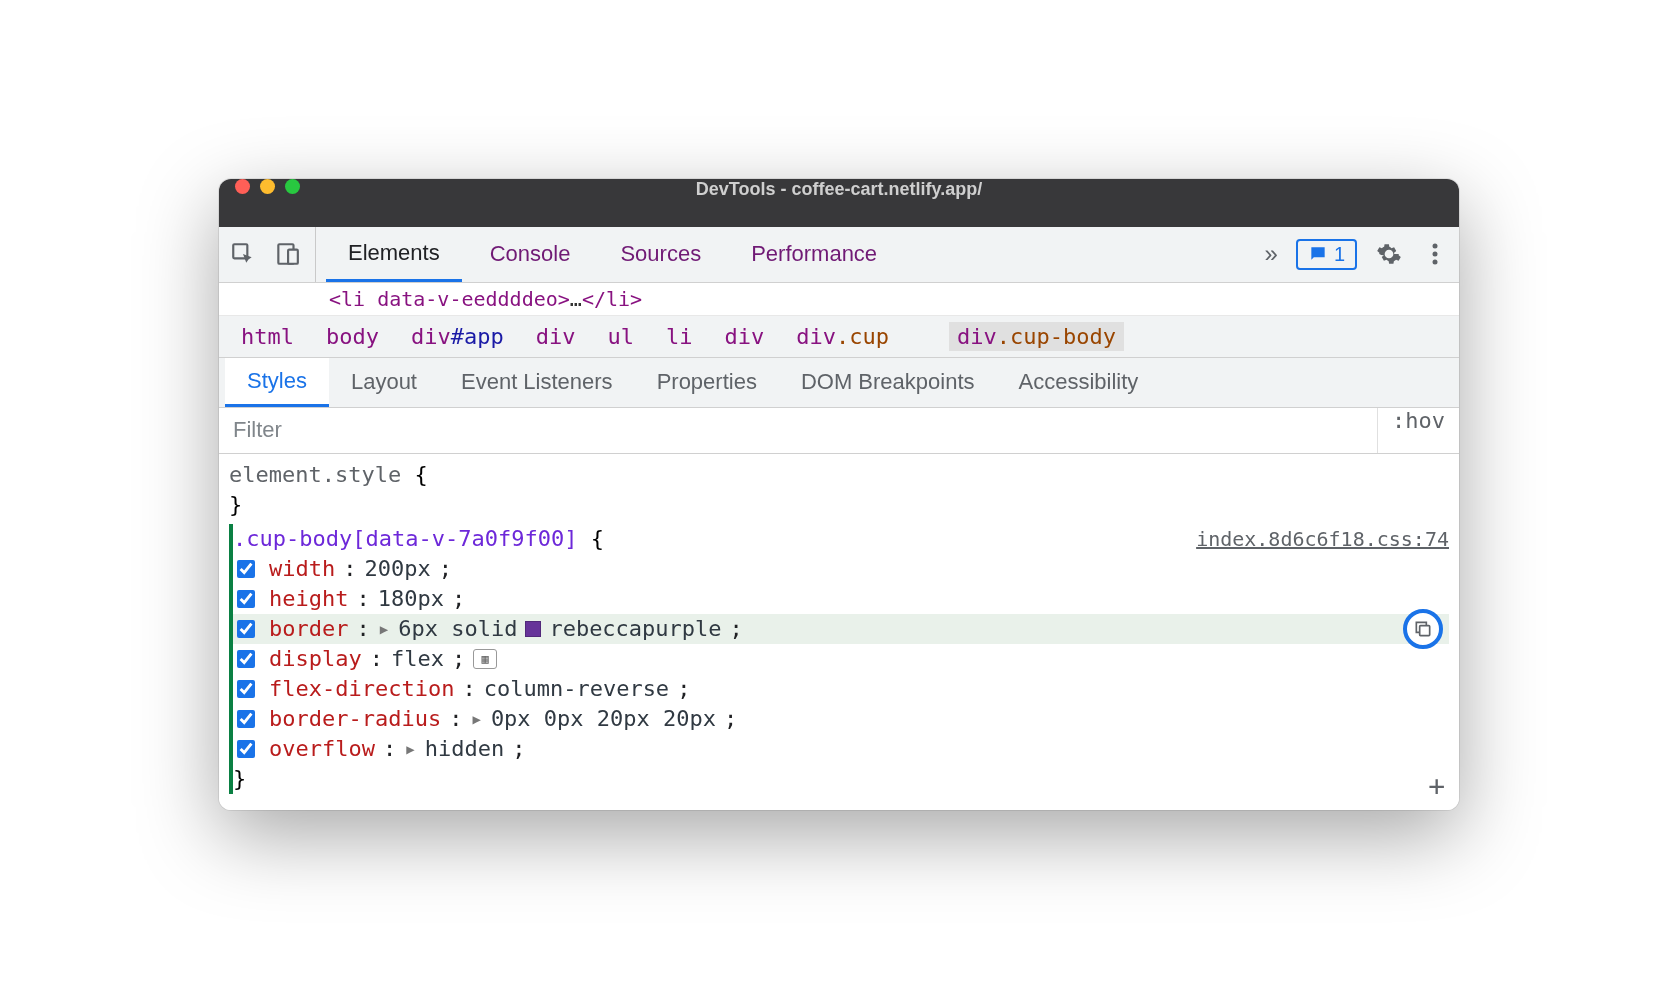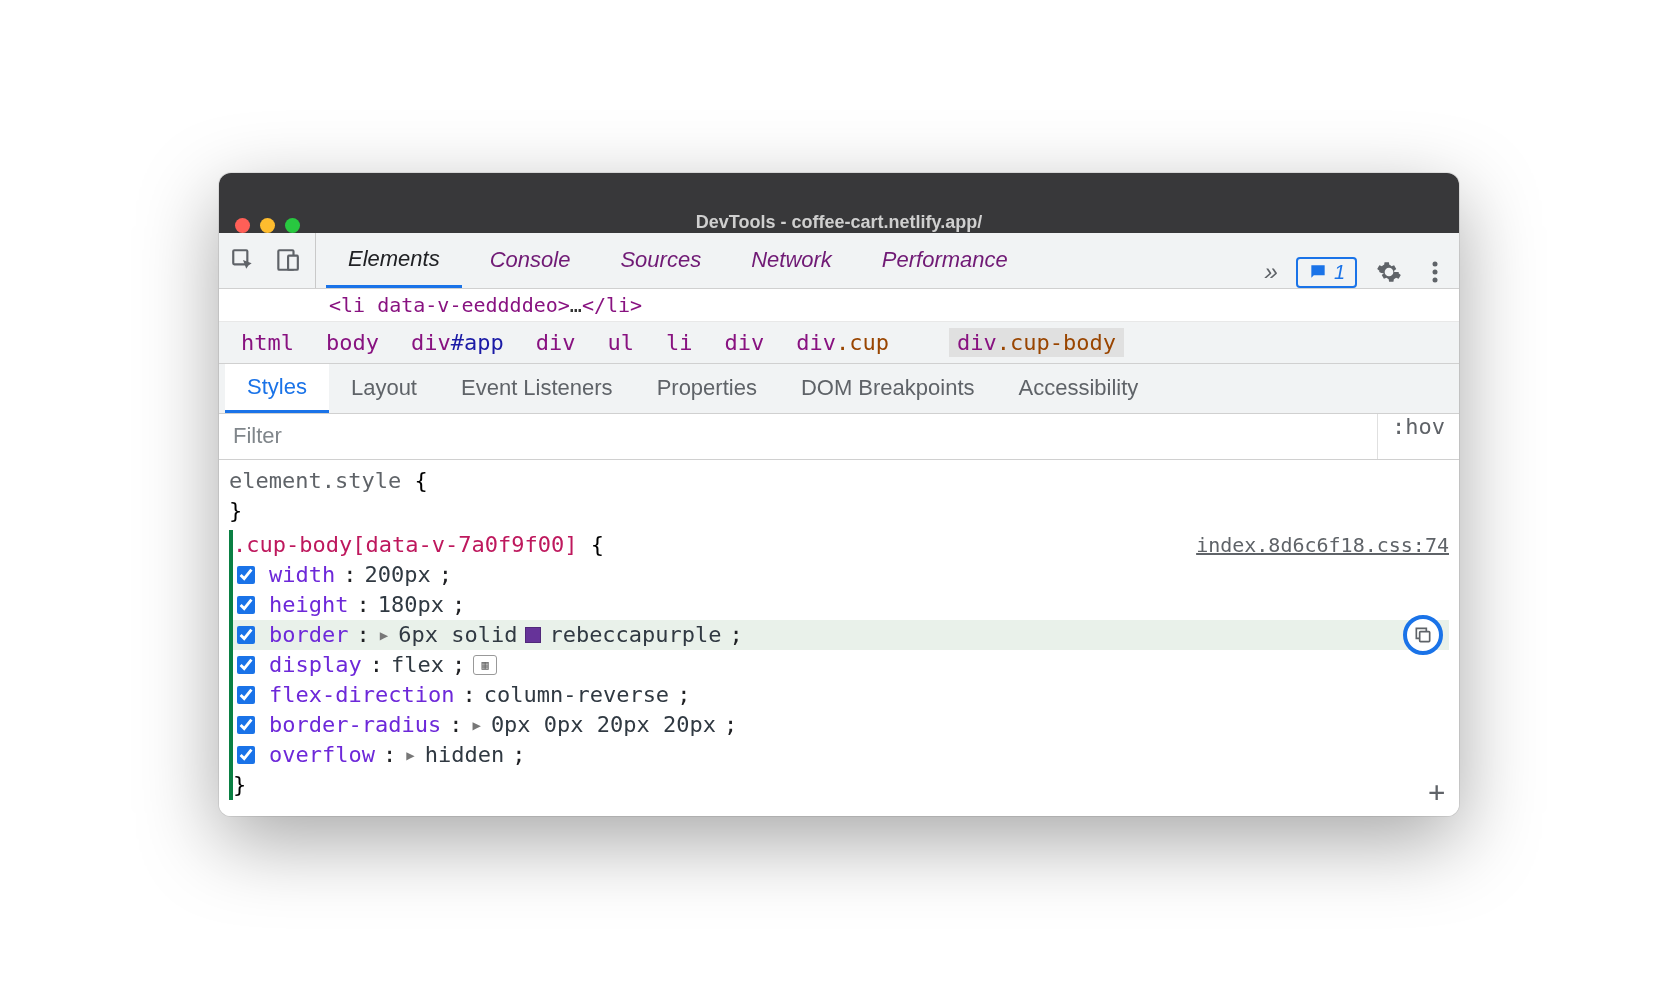--- a/index.html
+++ b/index.html
@@ -13,40 +13,39 @@
 }
 .window {
   width: 1240px;
   border-radius: 12px;
   overflow: hidden;
   box-shadow: 0 25px 80px rgba(0,0,0,0.35), 0 0 0 1px rgba(0,0,0,0.08);
   background: #fff;
 }
 .titlebar {
   background: #38383a;
-  height: 60px;
+  height: 48px;
   display: flex;
-  align-items: flex-end;
+  align-items: flex-start;
   padding: 0 16px;
   position: relative;
 }
 .traffic { display: flex; gap: 10px; }
 .dot { width: 15px; height: 15px; border-radius: 50%; }
 .dot.red { background: #ff5f57; }
 .dot.yellow { background: #febc2e; }
 .dot.green { background: #28c840; }
 .title {
   position: absolute; left: 50%; transform: translateX(-50%);
   color: #cfcfcf; font-size: 18px; font-weight: 600;
 }
 .toolbar {
-  display: flex; align-items: flex-end; height: 56px;
+  display: flex; align-items: center; height: 56px;
   border-bottom: 1px solid #d0d0d0; padding: 0 10px;
   background: #f1f3f4;
-  font-style: italic;
 }
 .toolbar-left { display: flex; align-items: center; gap: 16px; padding-right: 14px; border-right: 1px solid #c9c9c9; height: 100%; }
 .icon-btn { width: 28px; height: 28px; display:flex; align-items:center; justify-content:center; color:#5f6368; }
 .tabs { display: flex; align-items: center; height: 100%; margin-left: 10px; gap: 6px; }
 .tab {
   padding: 0 22px; height: 100%; display:flex; align-items:center;
   font-size: 22px; color:#701a75; cursor:pointer;
 }
 .tab.active { color:#202124; border-bottom: 3px solid #1a73e8; font-weight: 500; }
 .toolbar-right { margin-left: auto; display:flex; align-items:center; gap: 18px; }
@@ -97,27 +96,27 @@
 }
 .mono-btn { font-family: Menlo, monospace; font-size:22px; color:#5f6368; cursor:pointer; }
 
 .styles-body {
   font-family: Menlo, monospace; font-size:22px; line-height:30px;
   padding: 6px 10px 12px 10px; background:#fff; position:relative;
 }
 .rule { margin-bottom: 4px; }
 .rule-header { display:flex; align-items:flex-start; justify-content:space-between; }
 .selector { color:#5f6368; }
-.selector.match { color:#be185d; }
+.selector.match { color:#6d28d9; }
 .origin { color:#5f6368; text-decoration:underline; font-size:20px; }
 .decl-row { display:flex; align-items:center; gap:8px; padding-left: 4px; }
 .decl-row input[type=checkbox] {
   width:18px; height:18px; accent-color:#1a73e8; margin-right:6px;
 }
-.prop { color:#6d28d9; }
+.prop { color:#b91c1c; }
 .colon { color:#202124; }
 .val { color:#303942; }
 .tri { color:#777; font-size:14px; margin: 0 2px; }
 .swatch { width:16px; height:16px; display:inline-block; border:1px solid rgba(0,0,0,0.2); background:#663399; vertical-align:middle; }
 .flex-icon { display:inline-flex; width:24px; height:20px; border:1px solid #999; border-radius:3px; align-items:center; justify-content:center; font-size:12px; color:#666; }
 .hover-row { background:#e9f1ea; position:relative; }
 .copy-circle {
   position:absolute; right:6px; top:50%; transform:translateY(-50%);
   width:40px; height:40px; border:4px solid #1a73e8; border-radius:50%;
   display:flex; align-items:center; justify-content:center; background:#fff;
@@ -153,21 +152,20 @@
         <svg width="26" height="26" viewBox="0 0 24 24" fill="none" stroke="currentColor" stroke-width="2">
             <rect x="4" y="3" width="14" height="18" rx="1"></rect>
             <rect x="13" y="8" width="9" height="13" rx="1" fill="#f1f3f4"></rect>
           </svg>
       </div>
     </div>
     <div class="tabs" id="main-tabs">
         <div class="tab active">Elements</div>
         <div class="tab">Console</div>
         <div class="tab">Sources</div>
-        <div class="tab">Network</div>
         <div class="tab">Performance</div>
       </div>
     <div class="toolbar-right">
       <span class="chevrons">»</span>
       <div class="badge">
         <svg width="20" height="20" viewBox="0 0 24 24" fill="#1a73e8">
             <path d="M4 4h16v12H7l-3 3z"></path>
           </svg>
         <span>1</span>
       </div>

